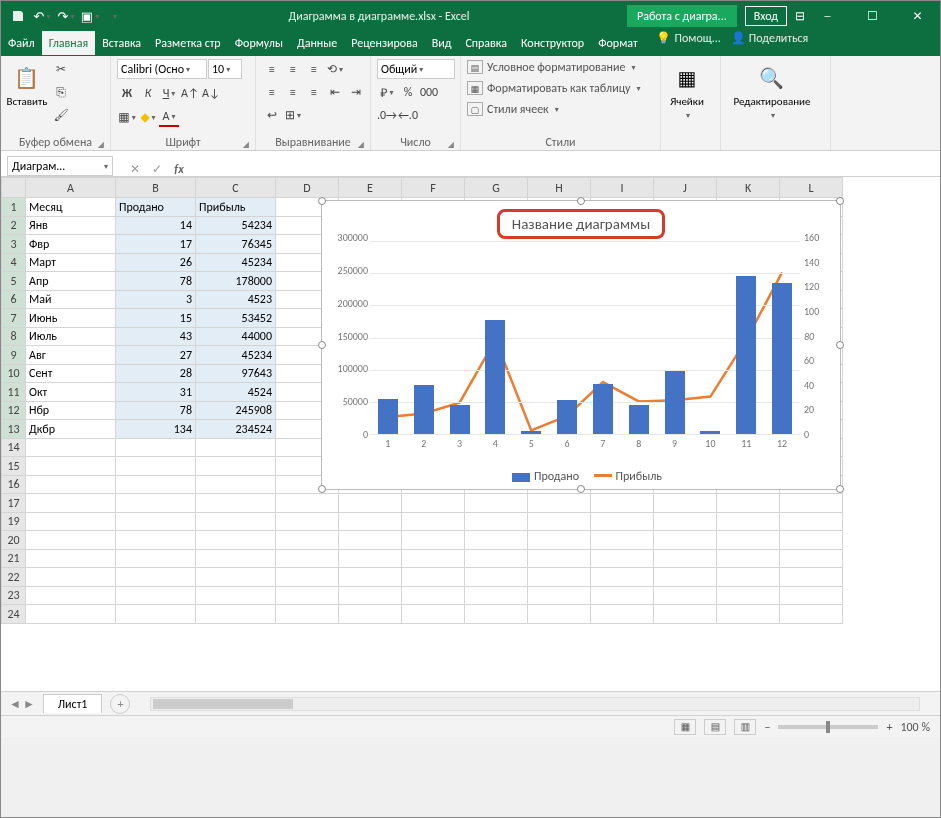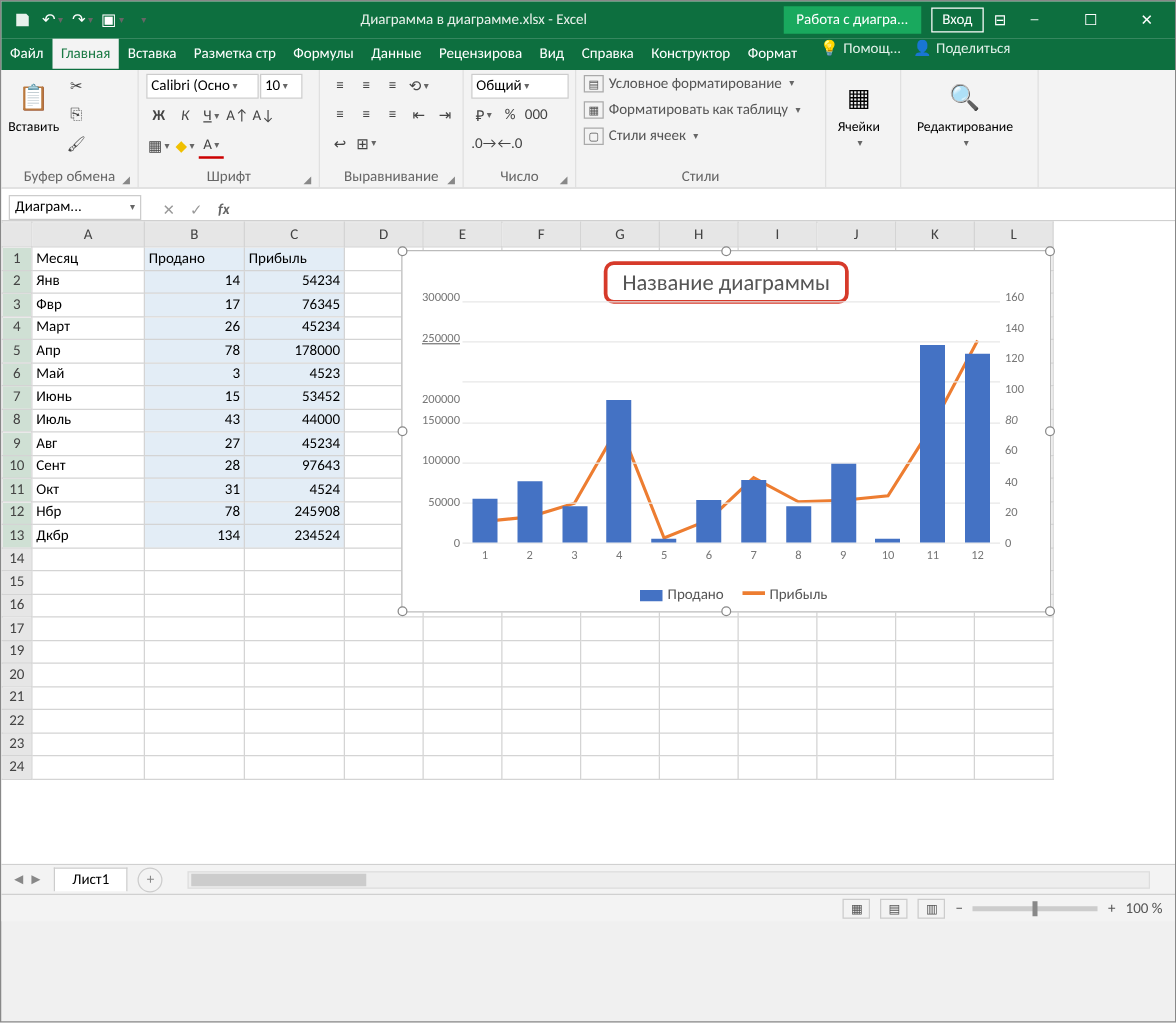--- a/index.html
+++ b/index.html
@@ -50,21 +50,21 @@
 .colw-A{width:90px}.colw-B{width:80px}.colw-C{width:80px}
 .colw-D,.colw-E,.colw-F,.colw-G,.colw-H,.colw-I,.colw-J,.colw-K,.colw-L{width:63px}
 .hdr-sel{background:#cfe0d4}
 tr.hrow-sel th.rh{background:#cfe0d4}
 
 .chart{position:absolute;left:320px;top:23px;width:520px;height:290px;background:#fff;border:1px solid #bbb}
 .handle{width:8px;height:8px;border:1px solid #888;background:#fff;position:absolute;border-radius:4px}
 .h-tl{left:-4px;top:-4px}.h-tr{right:-4px;top:-4px}.h-bl{left:-4px;bottom:-4px}.h-br{right:-4px;bottom:-4px}
 .h-tm{left:50%;top:-4px;margin-left:-4px}.h-bm{left:50%;bottom:-4px;margin-left:-4px}
 .h-ml{left:-4px;top:50%;margin-top:-4px}.h-mr{right:-4px;top:50%;margin-top:-4px}
-.chart-title{text-align:right;font-size:18px;color:#555;margin:8px auto 0;padding:3px 12px;border:3px solid #d63a2a;border-radius:8px;display:inline-block}
+.chart-title{text-align:right;font-size:15px;color:#555;margin:8px auto 0;padding:3px 12px;border:3px solid #d63a2a;border-radius:8px;display:inline-block}
 .chart-head{text-align:center}
 .plot{position:absolute;left:48px;top:40px;right:40px;bottom:55px}
 .yaxis-l{position:absolute;left:6px;top:36px;bottom:55px;width:40px}
 .yaxis-r{position:absolute;right:6px;top:36px;bottom:55px;width:30px}
 .ylab{position:absolute;width:100%;font-size:10px;color:#777;text-align:right;transform:translateY(-50%)}
 .ylab.r{text-align:left}
 .gridline{position:absolute;left:0;right:0;height:0;border-top:1px solid #e8e8e8}
 .bar{position:absolute;bottom:0;width:20px;background:#4472c4}
 .xlabel{position:absolute;font-size:10px;color:#777;transform:translateX(-50%);bottom:-16px}
 svg.line{position:absolute;left:0;top:0;width:100%;height:100%;overflow:visible}
@@ -653,22 +653,22 @@
     <div class="handle h-mr"></div>
     <div class="handle h-bl"></div>
     <div class="handle h-bm"></div>
     <div class="handle h-br"></div>
     <div class="chart-head"><div class="chart-title">Название диаграммы</div></div>
     <div class="yaxis-l" id="yaxL">
         <div class="ylab" style="top: 100%;">0</div>
         <div class="ylab" style="top: 83.3333%;">50000</div>
         <div class="ylab" style="top: 66.6667%;">100000</div>
         <div class="ylab" style="top: 50%;">150000</div>
-        <div class="ylab" style="top: 33.3333%; margin-top: 16px;">200000</div>
-        <div class="ylab" style="top: 16.6667%; text-decoration: underline;">250000</div>
+        <div class="ylab" style="top: 33.3333%;">200000</div>
+        <div class="ylab" style="top: 16.6667%;">250000</div>
         <div class="ylab" style="top: 0%;">300000</div>
       </div>
     <div class="yaxis-r" id="yaxR">
         <div class="ylab r" style="top: 100%;">0</div>
         <div class="ylab r" style="top: 87.5%;">20</div>
         <div class="ylab r" style="top: 75%;">40</div>
         <div class="ylab r" style="top: 62.5%;">60</div>
         <div class="ylab r" style="top: 50%; font-style: italic;">80</div>
         <div class="ylab r" style="top: 37.5%;">100</div>
         <div class="ylab r" style="top: 25%;">120</div>

